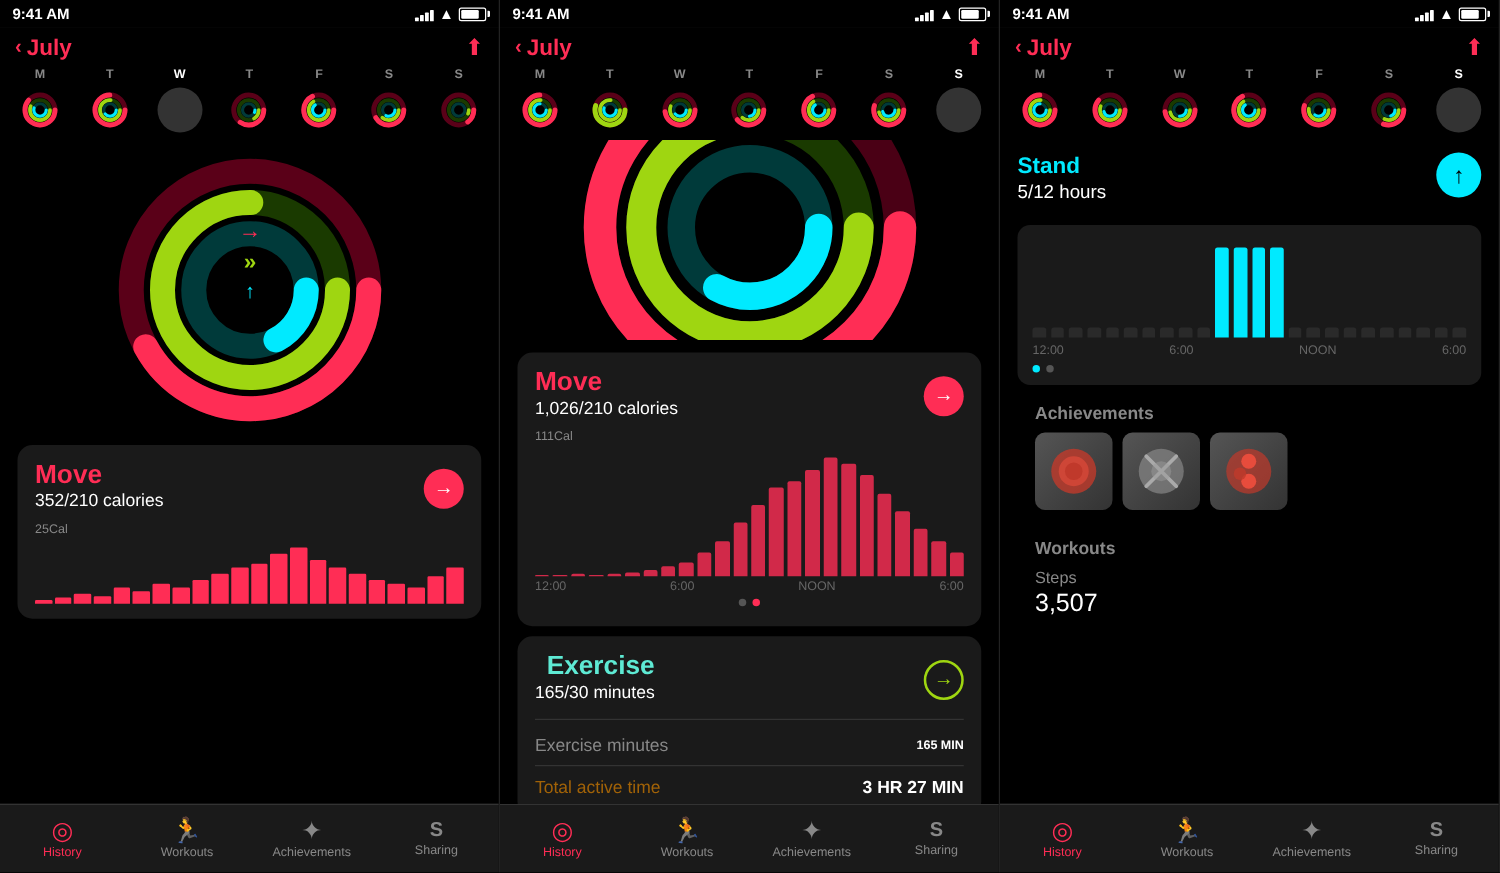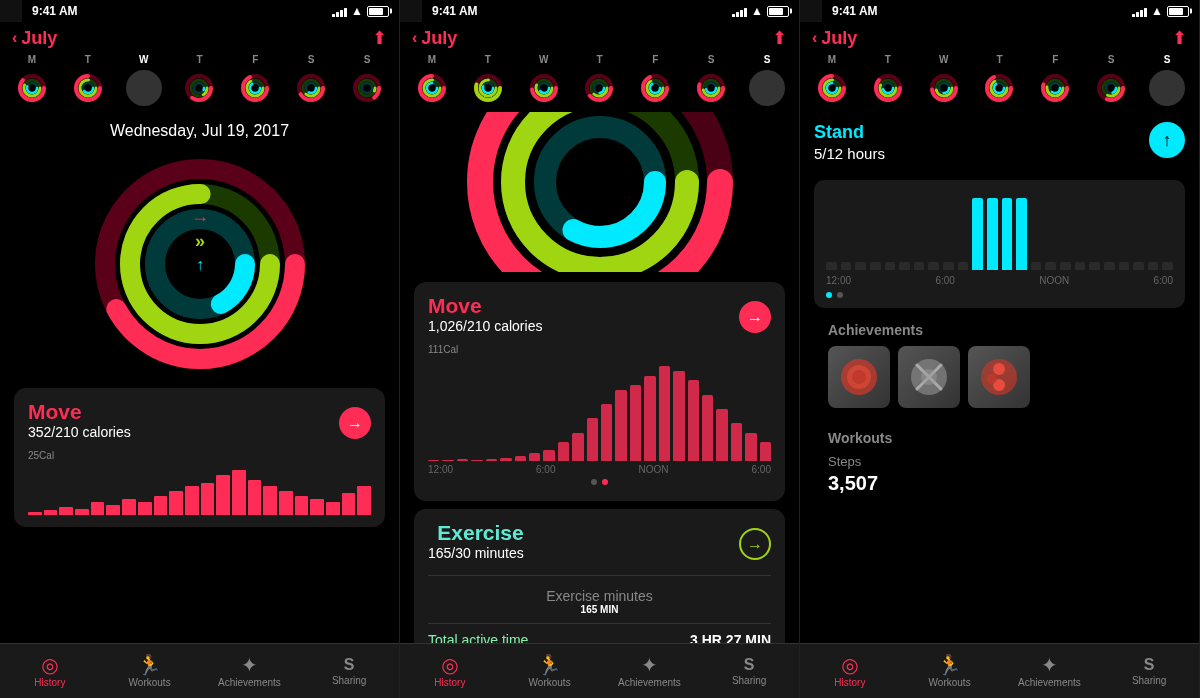--- a/index.html
+++ b/index.html
@@ -26,21 +26,20 @@
       height: 22px;
       background: #000;
       display: flex;
       align-items: center;
       justify-content: space-between;
       padding: 0 10px;
       font-size: 11px;
       color: #fff;
       font-weight: 600;
       flex-shrink: 0;
-      margin-left: 22px;
     }
     .status-bar .time { font-size: 12px; font-weight: 700; }
     .status-icons { display: flex; gap: 4px; align-items: center; }
     .battery-icon { width: 22px; height: 11px; border: 1.5px solid #fff; border-radius: 2px; position: relative; display: flex; align-items: center; padding: 1px; }
     .battery-icon::after { content: ''; position: absolute; right: -4px; top: 50%; transform: translateY(-50%); width: 2px; height: 5px; background: #fff; border-radius: 0 1px 1px 0; }
     .battery-fill { height: 100%; width: 80%; background: #fff; border-radius: 1px; }
     .signal-bars { display: flex; gap: 1px; align-items: flex-end; height: 11px; }
     .signal-bar { width: 3px; background: #fff; border-radius: 0.5px; }
 
     
@@ -257,21 +256,21 @@
       padding: 10px 0;
       border-bottom: 1px solid #2a2a2a;
     }
     .workout-name { color: #fff; font-size: 15px; }
     .workout-right { display: flex; align-items: center; gap: 8px; }
     .workout-circle { width: 18px; height: 18px; border-radius: 50%; border: 2.5px solid #9FD611; }
     .workout-chevron { color: #888; font-size: 14px; }
     .stats-row { display: flex; gap: 3px; margin-top: 8px; }
     .stat-item { flex: 1; }
     .stat-label { color: #888; font-size: 13px; margin-bottom: 3px; }
-    .stat-value { color: #fff; font-size: 20px; font-weight: 700; }
+    .stat-value { color: #fff; font-size: 20px; font-weight: 400; }
 
     
     .pagination-dots {
       display: flex;
       justify-content: center;
       gap: 5px;
       padding: 4px 0;
     }
     .dot { width: 6px; height: 6px; border-radius: 50%; }
     .dot.active { background: #FF2D55; }
@@ -399,21 +398,20 @@
           <circle cx="16" cy="16" r="8" fill="none" stroke="#1a3a00" stroke-width="3"></circle>
           <circle cx="16" cy="16" r="8" fill="none" stroke="#9FD611" stroke-width="3" stroke-dasharray="15 50" stroke-dashoffset="12" stroke-linecap="round"></circle>
           <circle cx="16" cy="16" r="5" fill="none" stroke="#003a3a" stroke-width="2.5"></circle>
           <circle cx="16" cy="16" r="5" fill="none" stroke="#00EAFF" stroke-width="2.5" stroke-dasharray="8 31" stroke-dashoffset="8" stroke-linecap="round"></circle>
         </svg>
       </div>
     </div>
   </div>
 
   <div class="main-content">
-    <div class="date-heading">Wednesday, Jul 19, 2017</div>
 
     <div class="big-ring-container">
       <svg width="220" height="220" viewBox="0 0 220 220">
 
         <circle cx="110" cy="110" r="95" fill="none" stroke="#5a0018" stroke-width="20"></circle>
         <circle cx="110" cy="110" r="95" fill="none" stroke="#FF2D55" stroke-width="20" stroke-dasharray="400 597" stroke-dashoffset="149" stroke-linecap="round"></circle>
 
         <circle cx="110" cy="110" r="70" fill="none" stroke="#1a3a00" stroke-width="20"></circle>
         <circle cx="110" cy="110" r="70" fill="none" stroke="#9FD611" stroke-width="20" stroke-dasharray="440 440" stroke-dashoffset="110" stroke-linecap="round"></circle>
 
@@ -653,27 +651,27 @@
 
     <div class="activity-card">
       <div class="activity-header">
         <div>
           <div class="activity-name exercise">Exercise</div>
           <div class="activity-value">165/30 minutes</div>
         </div>
         <div class="nav-circle exercise">→</div>
       </div>
       <div style="height:1px;background:#333;margin:8px 0;"></div>
-      <div style="display:flex;justify-content:space-between;align-items:center;padding:4px 0;flex-direction:column;">
+      <div style="display:flex;justify-content:space-between;align-items:center;padding:4px 0;">
         <span style="color:#888;font-size:14px;">Exercise minutes</span>
         <span style="color:#fff;font-size:10px;font-weight:600;">165 MIN</span>
       </div>
       <div style="height:1px;background:#333;margin:4px 0;"></div>
       <div style="display:flex;justify-content:space-between;align-items:center;padding:4px 0;">
-        <span style="color:#86efac;font-size:14px;text-decoration:underline;">Total active time</span>
+        <span style="color:#a16207;font-size:14px;">Total active time</span>
         <span style="color:#fff;font-size:14px;font-weight:600;">3 HR 27 MIN</span>
       </div>
     </div>
 
   </div>
 
   <div class="tab-bar">
     <div class="tab-item active">
       <div class="tab-icon">◎</div>
       <div class="tab-label">History</div>

